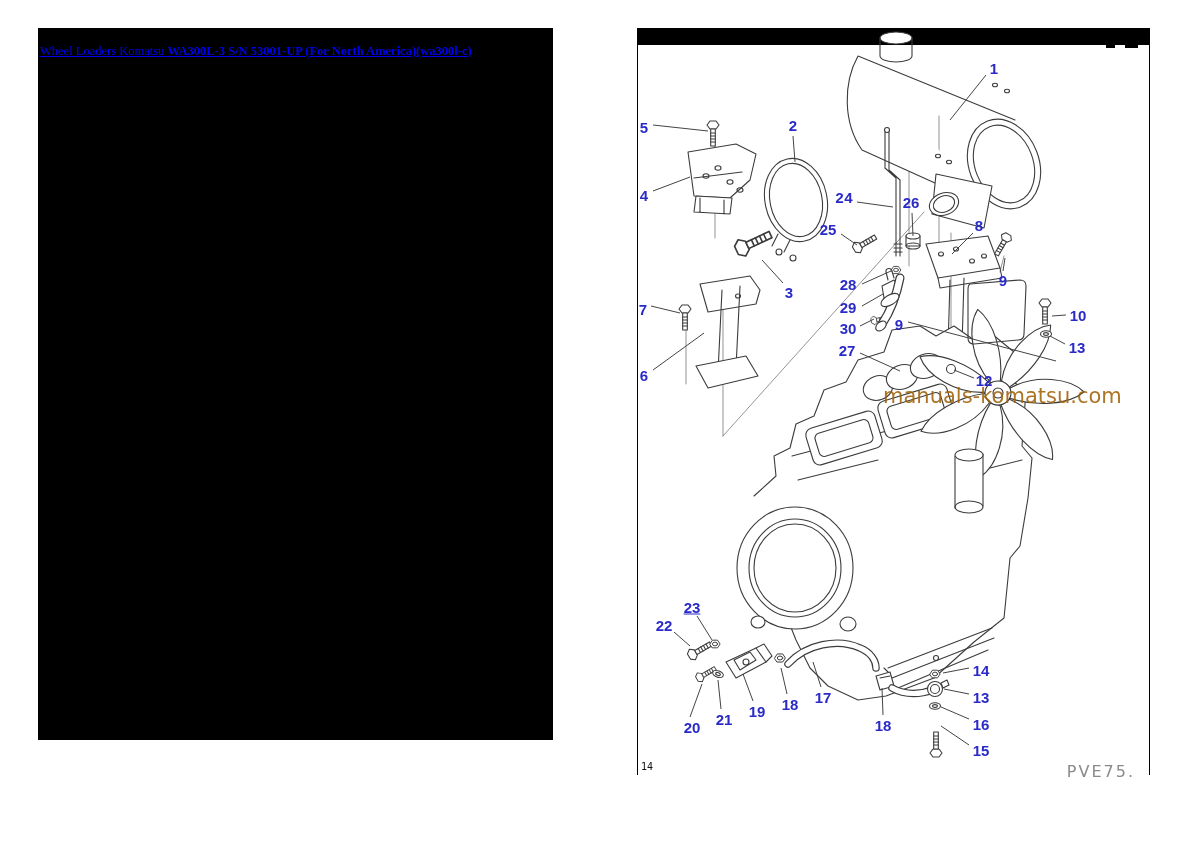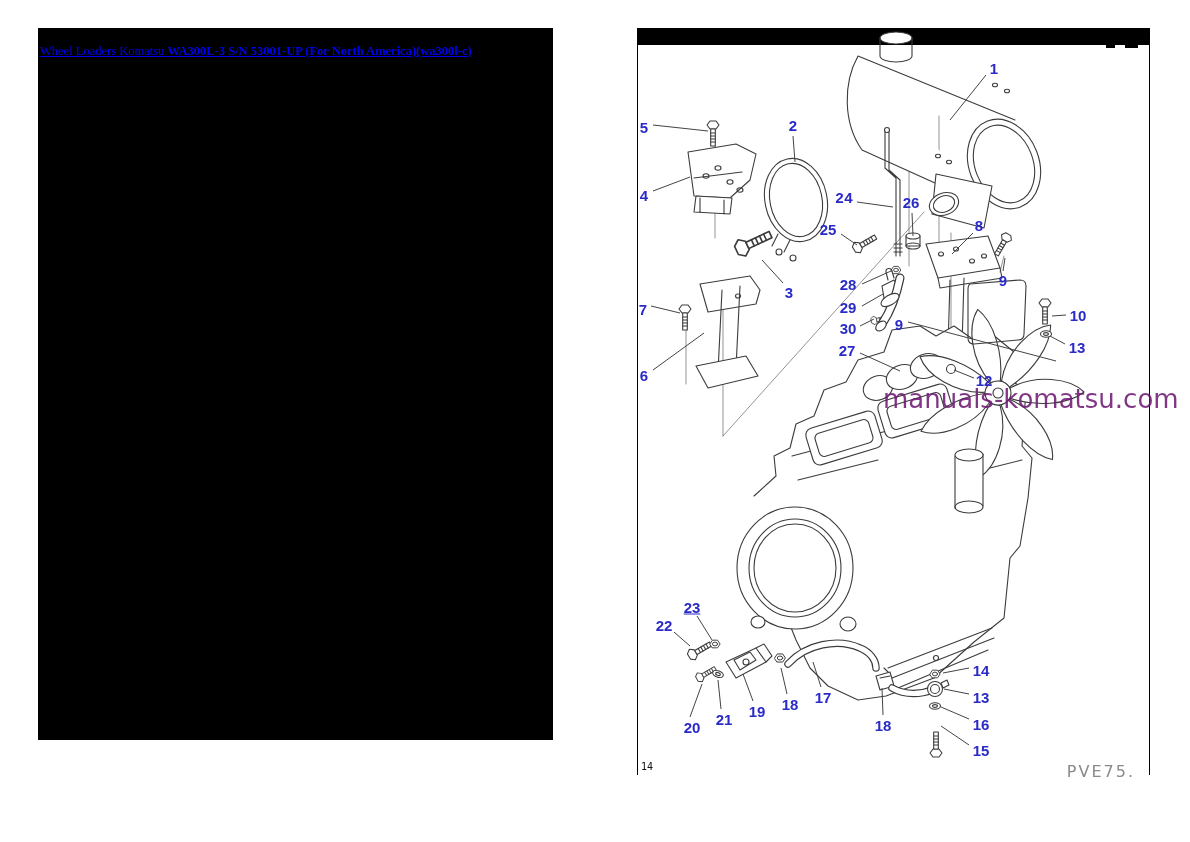--- a/index.html
+++ b/index.html
@@ -13,21 +13,21 @@
   
   .page{position:absolute;left:637px;top:28px;width:511px;height:747px;background:#fff;
         border-left:1px solid #000;border-right:1px solid #000;}
   .page-topbar{position:absolute;left:0;top:0;width:100%;height:17px;background:#000;}
   .bar-mark{position:absolute;height:3px;background:#000;top:17px;}
   .bar-mark.m1{left:468px;width:9px;}
   .bar-mark.m2{left:487px;width:13px;}
   svg.diagram{position:absolute;left:0;top:0;width:511px;height:747px;}
   .callout{position:absolute;transform:translate(-50%,-50%);color:var(--callout-color,#2a2ac8);
            font-size:15px;font-weight:bold;line-height:1;font-family:"Liberation Sans",sans-serif;}
-  .watermark{position:absolute;left:245px;top:356px;font-size:26px;color:#701a75;opacity:.88;
+  .watermark{position:absolute;left:245px;top:356px;font-size:21px;color:#a16207;opacity:.88;
              font-family:"DejaVu Sans",sans-serif;white-space:nowrap;}
   .page-num{position:absolute;left:3px;top:733px;font-size:10px;color:#111;
             font-family:"DejaVu Sans Mono",monospace;}
   .plate-code{position:absolute;right:14px;top:734px;font-size:16px;letter-spacing:2px;color:#8a8a8a;
               font-family:"DejaVu Sans",sans-serif;}
 </style>
 </head>
 <body>
 
 <div class="canvas">

